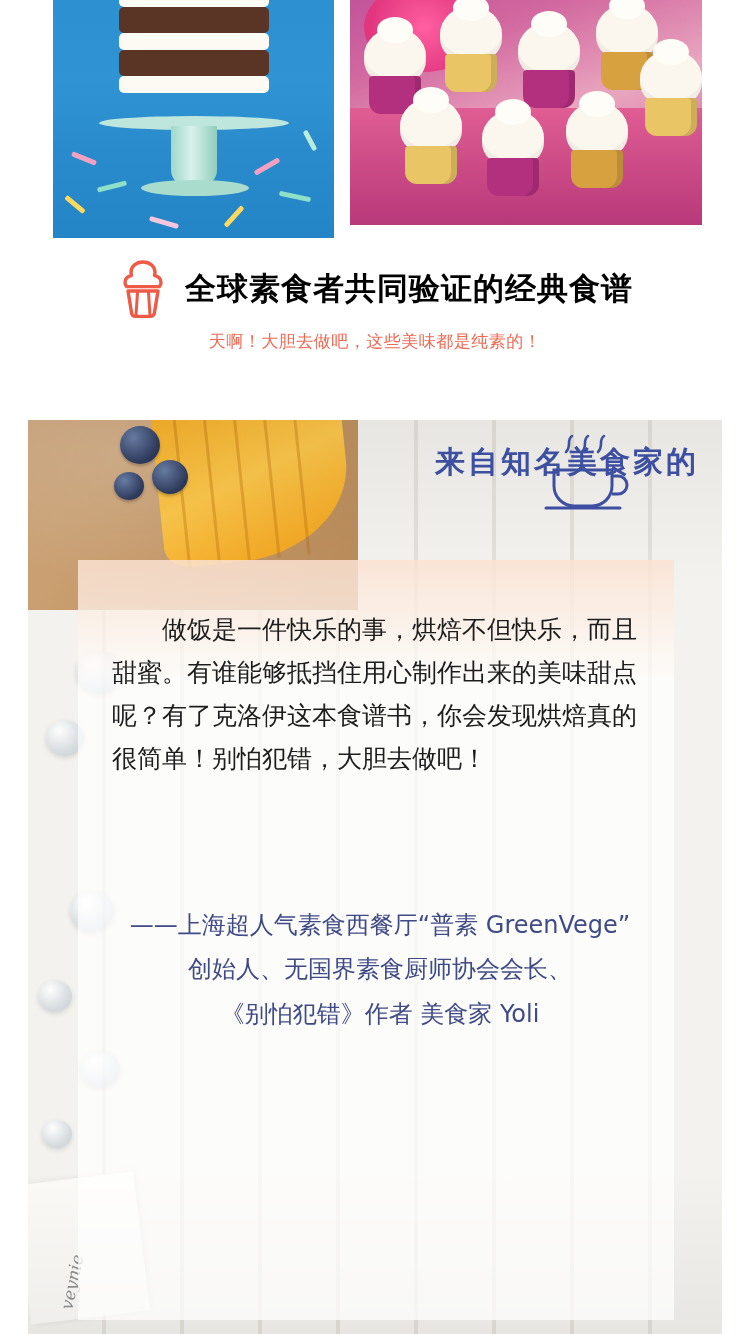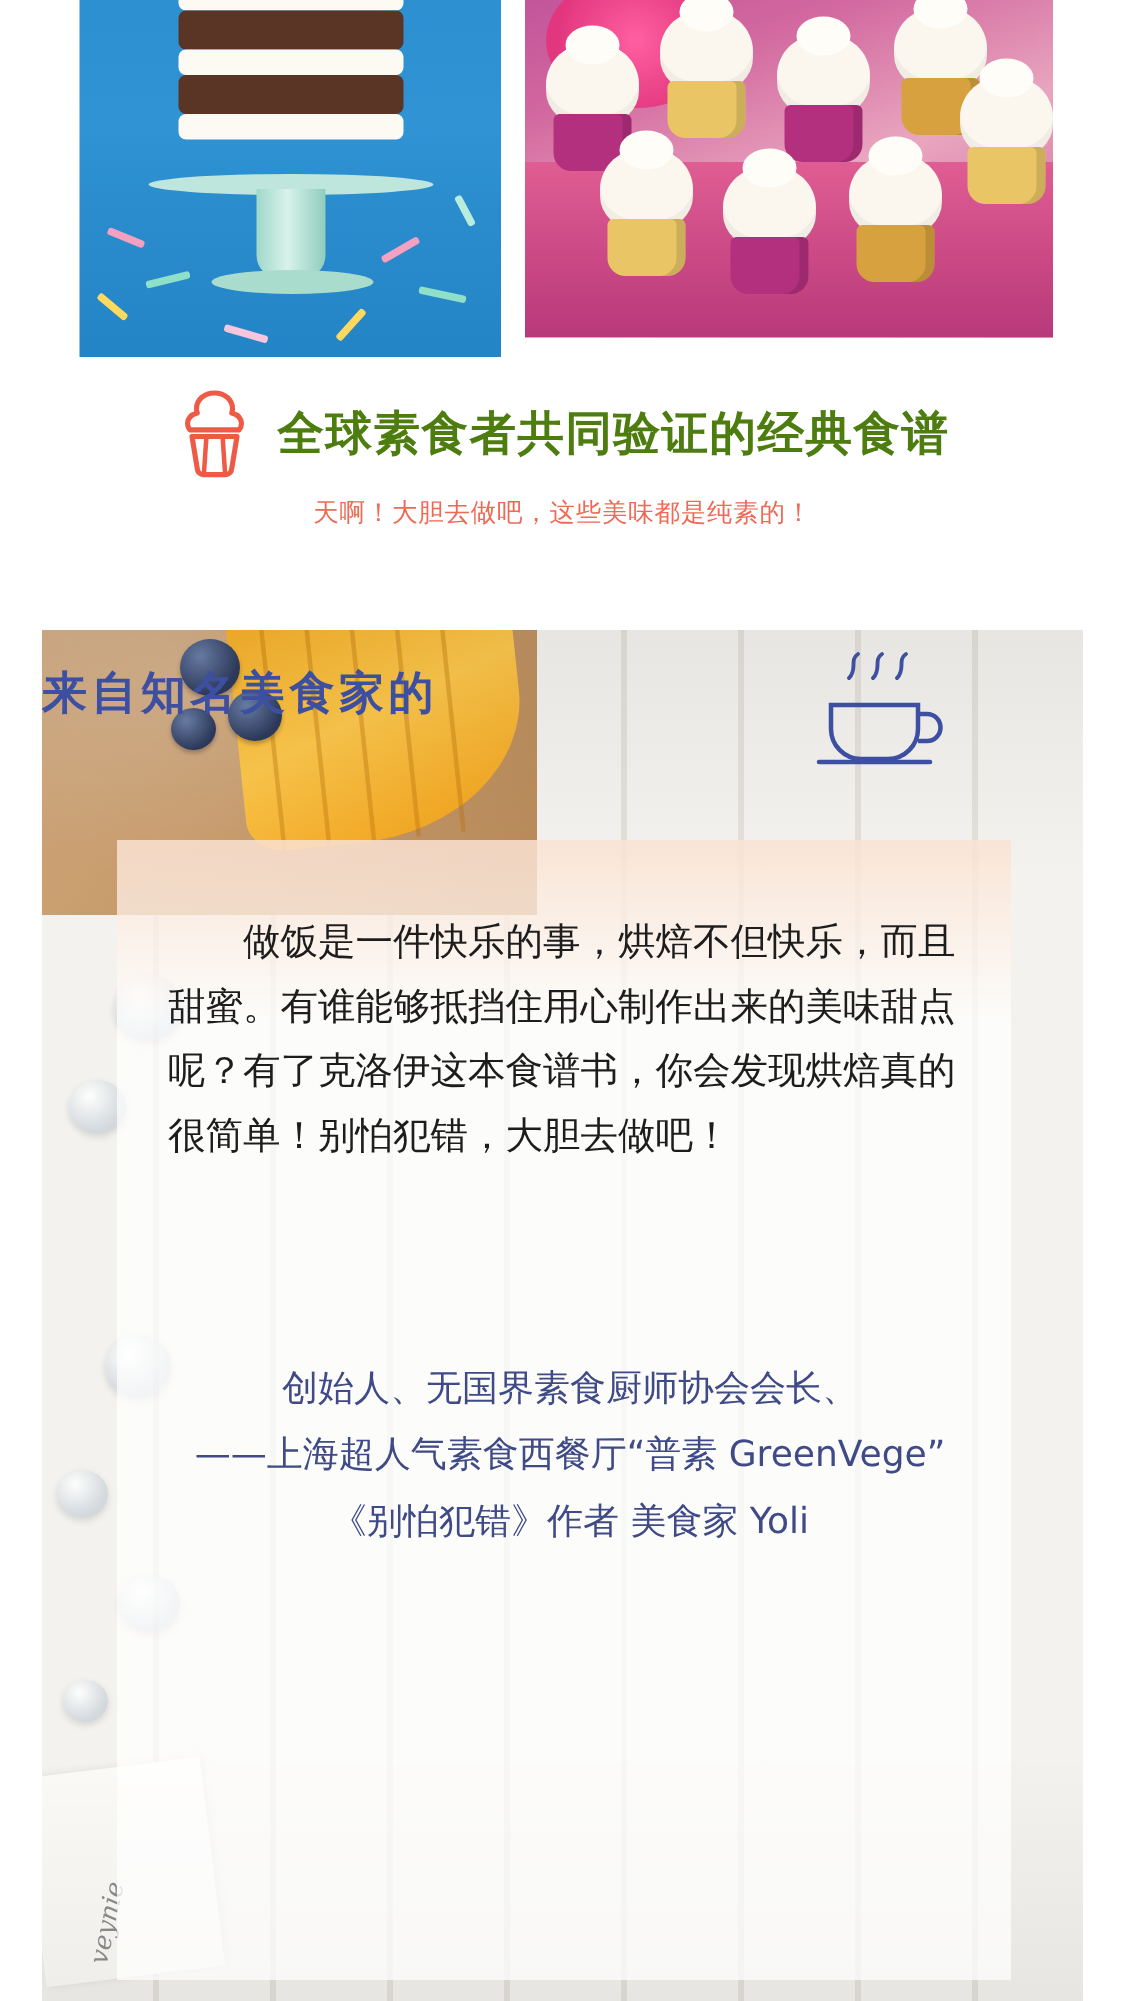--- a/index.html
+++ b/index.html
@@ -141,21 +141,21 @@
   .headline-row {
     display: flex;
     align-items: center;
     justify-content: center;
     gap: 16px;
   }
   .cupcake-icon { width: 52px; height: 62px; flex: 0 0 auto; }
   .headline-main {
     font-size: 31px;
     font-weight: bold;
-    color: #4d7c0f;
+    color: #000000;
     letter-spacing: 1px;
     line-height: 1.1;
   }
   .headline-sub {
     margin-top: 10px;
     font-size: 17px;
     color: #ef6a55;
     letter-spacing: 0.5px;
   }
 
@@ -241,21 +241,21 @@
     color: #8d8d8d;
     transform: rotate(-78deg);
   }
 
   
   .section-title-wrap {
     position: absolute;
     left: 0;
     top: 22px;
     width: 671px;
-    text-align: left;
+    text-align: right;
   }
   .section-title-1 {
     font-size: 30px;
     font-weight: bold;
     color: #3d4fa0;
     letter-spacing: 3px;
   }
   .title-rule-row {
     display: flex;
     align-items: center;
@@ -298,21 +298,21 @@
     width: 100%;
     height: 120px;
     background: linear-gradient(180deg, rgba(246,200,170,0.45), rgba(255,255,255,0));
   }
 
   .quote-body {
     position: relative;
     padding: 48px 26px 0 34px;
   }
   .quote-p {
-    font-family: Liberation Mono, monospace;
+    font-family: Liberation Sans, sans-serif;
     font-size: 25px;
     line-height: 1.72;
     color: #1d1d1d;
     text-indent: 50px;
     margin: 0;
   }
   .quote-attr {
     font-family: "DejaVu Sans", sans-serif;
     font-size: 24px;
     line-height: 1.6;
@@ -446,18 +446,18 @@
     </svg>
   </span>
 
   <div class="quote-card">
     <div class="tint"></div>
     <div class="quote-body">
       <p class="quote-p">做饭是一件快乐的事，烘焙不但快乐，而且甜蜜。有谁能够抵挡住用心制作出来的美味甜点呢？有了克洛伊这本食谱书，你会发现烘焙真的很简单！别怕犯错，大胆去做吧！</p>
 
       <div class="gap-block"></div>
 
+      <p class="quote-attr multi">——上海超人气素食西餐厅“普素 GreenVege”</p>
       <p class="quote-attr multi">创始人、无国界素食厨师协会会长、</p>
-      <p class="quote-attr multi">——上海超人气素食西餐厅“普素 GreenVege”</p>
       <p class="quote-attr multi">《别怕犯错》作者  美食家 Yoli</p>
     </div>
   </div>
 </div>
 
 </body></html>

